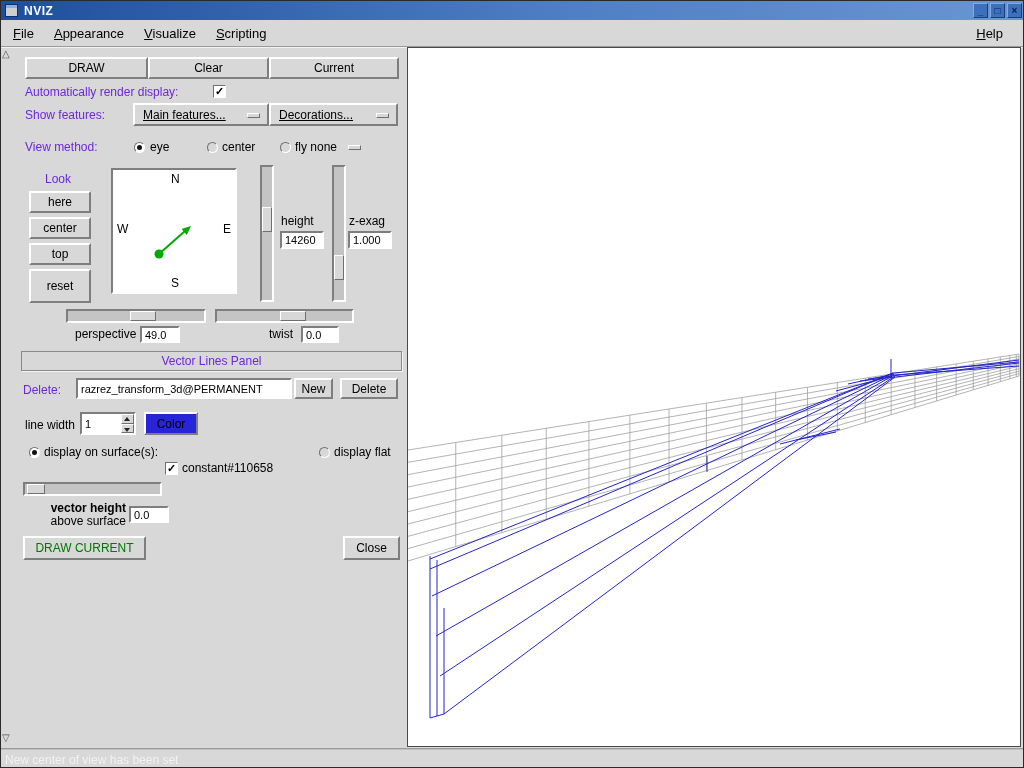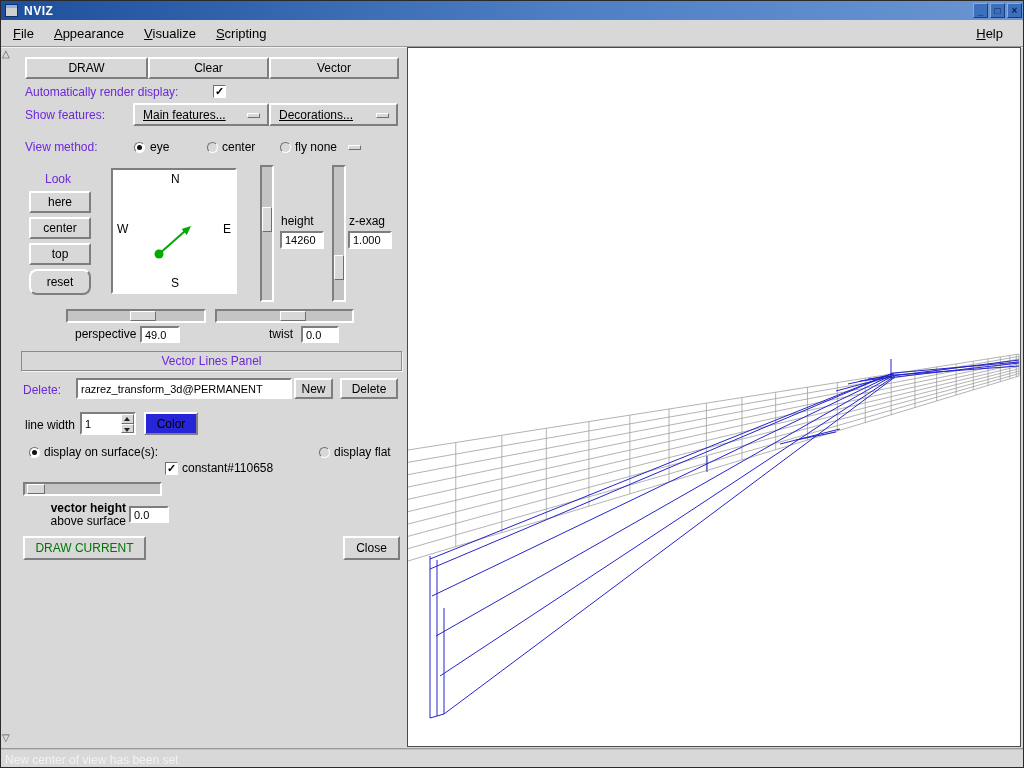--- a/index.html
+++ b/index.html
@@ -91,21 +91,21 @@
     <span class="menu-item menu-help accel"><u>H</u>elp</span>
   </div>
 
   <div class="scrollstrip">
     <span class="arr" style="top:2px;">△</span>
     <span class="arr" style="top:686px;">▽</span>
   </div>
 
   <div class="btn" style="left:24px;top:56px;width:123px;height:22px;">DRAW</div>
   <div class="btn" style="left:147px;top:56px;width:121px;height:22px;">Clear</div>
-  <div class="btn" style="left:268px;top:56px;width:130px;height:22px;">Vector</div>
+  <div class="btn" style="left:268px;top:56px;width:130px;height:22px;">Current</div>
 
   <div class="navy" style="left:24px;top:84px;">Automatically render display:</div>
   <div class="checkbox" style="left:212px;top:84px;">✓</div>
 
   <div class="navy" style="left:24px;top:107px;">Show features:</div>
   <div class="btn mbtn" style="left:132px;top:102px;width:136px;height:23px;">
     <span class="underline">Main features...</span>
     <span class="inner-dash"></span>
   </div>
   <div class="btn mbtn" style="left:268px;top:102px;width:129px;height:23px;">
@@ -119,21 +119,21 @@
   <div class="radio" style="left:206px;top:141px;"></div>
   <div class="lbl" style="left:221px;top:139px;">center</div>
   <div class="radio" style="left:279px;top:141px;"></div>
   <div class="lbl" style="left:294px;top:139px;">fly none</div>
   <div class="menudash" style="left:347px;top:144px;"></div>
 
   <div class="navy" style="left:44px;top:171px;">Look</div>
   <div class="btn" style="left:28px;top:190px;width:62px;height:22px;">here</div>
   <div class="btn" style="left:28px;top:216px;width:62px;height:22px;">center</div>
   <div class="btn" style="left:28px;top:242px;width:62px;height:22px;">top</div>
-  <div class="btn" style="left:28px;top:268px;width:62px;height:26px;border-radius:8px;">reset</div>
+  <div class="btn" style="left:28px;top:268px;width:62px;height:34px;">reset</div>
 
   <div class="compass">
     <span class="dir" style="left:58px;top:2px;">N</span>
     <span class="dir" style="left:58px;top:106px;">S</span>
     <span class="dir" style="left:4px;top:52px;">W</span>
     <span class="dir" style="left:110px;top:52px;">E</span>
     <svg width="122" height="122" style="position:absolute;left:0;top:0;">
       <line x1="46" y1="84" x2="72" y2="61" stroke="#00aa00" stroke-width="2"></line>
       <polygon points="78,56 73.8,64.9 68.6,58.9" fill="#00aa00"></polygon>
       <circle cx="46" cy="84" r="4.5" fill="#00aa00"></circle>

